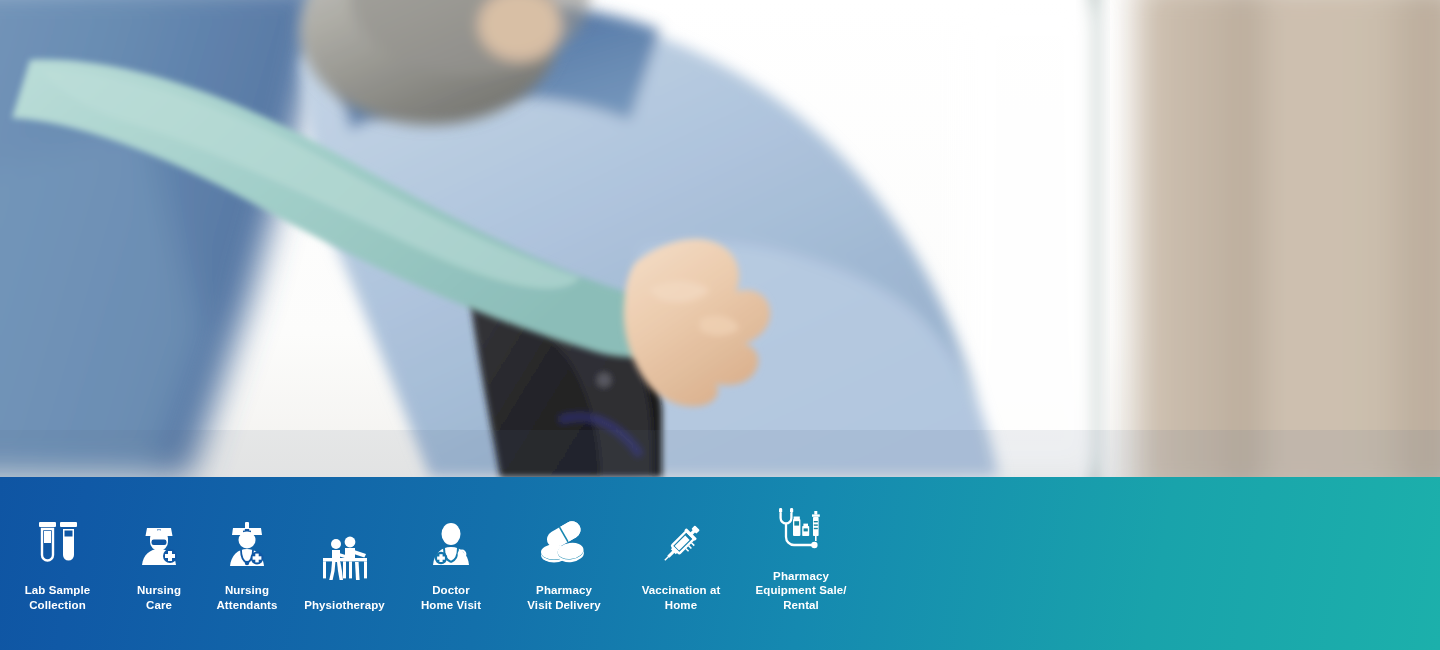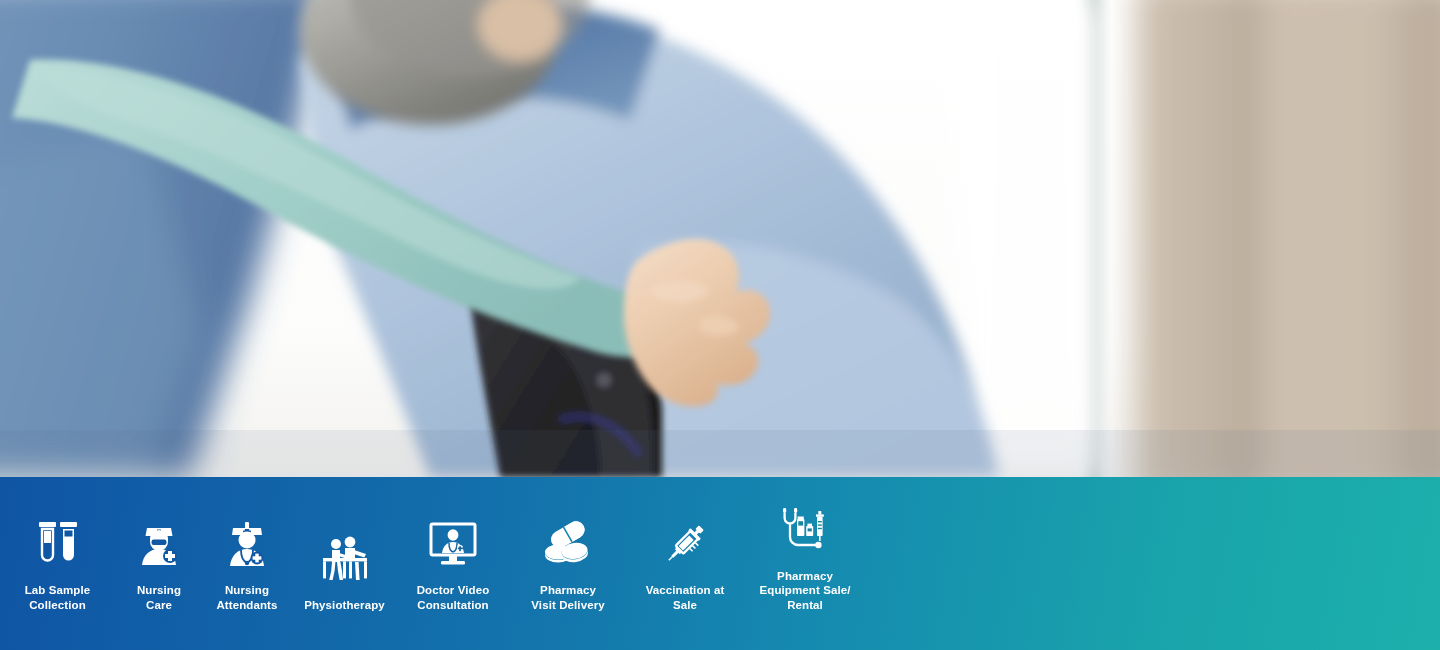--- a/index.html
+++ b/index.html
@@ -272,39 +272,37 @@
             <rect x="24" y="25.4" width="3" height="17"></rect>
             <rect x="30" y="25.4" width="3" height="17"></rect>
             <path d="M13 26 h3.4 l-0.8 9 l-2 9 h-3.4 l2 -9 Z"></path>
             <path d="M18 26 h3.4 l1.6 9 l1 9 h-3.4 l-1.6 -9 Z"></path>
             <path d="M36 26 h3.6 l1 18 h-3.6 Z"></path>
           </svg>
         </span>
         <span class="service-label">Physiotherapy</span>
       </div>
 
-
-      <div class="service-item" style="width:110px">
-        <span class="service-icon">
-          <svg width="50" height="46" viewBox="0 0 50 46" fill="#ffffff">
-            <rect x="3" y="3" width="44" height="31" rx="1.5" fill="none" stroke="#ffffff" stroke-width="3"></rect>
-            <ellipse cx="25" cy="14" rx="5.4" ry="5.8"></ellipse>
-            <path d="M25 21 c6 0 10 4 11 11 h-22 c1 -7 5 -11 11 -11 Z"></path>
-            <path d="M21 22 c0 5 1 8 4 9" stroke="#17659f" stroke-width="1.5" fill="none"></path>
-            <path d="M29 22 c0 5 -1 8 -4 9" stroke="#17659f" stroke-width="1.5" fill="none"></path>
-            <circle cx="32" cy="27" r="3" fill="#ffffff"></circle>
-            <rect x="31.2" y="25.2" width="1.7" height="5" fill="#17659f"></rect>
-            <rect x="29.9" y="26.5" width="5" height="1.7" fill="#17659f"></rect>
-            <rect x="21" y="34" width="8" height="6"></rect>
-            <rect x="13" y="40" width="24" height="3.6" rx="1.4"></rect>
-          </svg>
-        </span>
-        <span class="service-label">Doctor Video
-Consultation</span>
-      </div>
+      <div class="service-item" style="width:106px">
+        <span class="service-icon">
+          <svg width="44" height="46" viewBox="0 0 44 46" fill="#ffffff">
+            <ellipse cx="22" cy="13" rx="9.5" ry="11"></ellipse>
+            <path d="M22 26 c10 0 17 7 18 18 h-36 c1 -11 8 -18 18 -18 Z"></path>
+            <path d="M15 27 c0 8 2 12 7 14" stroke="#1379ad" stroke-width="2" fill="none"></path>
+            <path d="M29 27 c0 8 -2 12 -7 14" stroke="#1379ad" stroke-width="2" fill="none"></path>
+            <circle cx="33" cy="33" r="3.4" fill="none" stroke="#ffffff" stroke-width="2"></circle>
+            <circle cx="12" cy="37" r="6.2" fill="#1274ac"></circle>
+            <rect x="10.4" y="33.2" width="3.2" height="7.8"></rect>
+            <rect x="8.1" y="35.5" width="7.8" height="3.2"></rect>
+          </svg>
+        </span>
+        <span class="service-label">Doctor
+Home Visit</span>
+      </div>
+
 
       <div class="service-item" style="width:120px">
         <span class="service-icon">
           <svg width="52" height="46" viewBox="0 0 52 46" fill="#ffffff">
             <g transform="rotate(-30 26 14)">
               <rect x="8" y="5" width="36" height="17" rx="8.5"></rect>
               <path d="M26 5 h9.5 a8.5 8.5 0 0 1 0 17 H26 Z" fill="#ffffff"></path>
               <line x1="26" y1="5" x2="26" y2="22" stroke="#1687b0" stroke-width="1.6"></line>
             </g>
             <ellipse cx="16" cy="34" rx="13" ry="7.6"></ellipse>
@@ -331,21 +329,21 @@
               <rect x="18.6" y="31" width="7" height="4"></rect>
               <rect x="20.6" y="34" width="3" height="8"></rect>
               <rect x="21.4" y="41" width="1.4" height="6"></rect>
               <rect x="28.5" y="15" width="4" height="1.6"></rect>
               <rect x="28.5" y="19" width="4" height="1.6"></rect>
               <rect x="28.5" y="23" width="4" height="1.6"></rect>
             </g>
           </svg>
         </span>
         <span class="service-label">Vaccination at
-Sale</span>
+Home</span>
       </div>
 
       <div class="service-item" style="width:126px">
         <span class="service-icon">
           <svg width="52" height="50" viewBox="0 0 52 50" fill="none" stroke="#ffffff">
 
             <rect x="4" y="3" width="3.2" height="5" rx="1.4" fill="#ffffff" stroke="none"></rect>
             <rect x="15" y="3" width="3.2" height="5" rx="1.4" fill="#ffffff" stroke="none"></rect>
             <path d="M5.6 8 v5 a5.4 5.4 0 0 0 10.8 0 V8" stroke-width="2.3"></path>
             <path d="M11 18.4 V32 a8 8 0 0 0 8 8 h18" stroke-width="2.3"></path>

